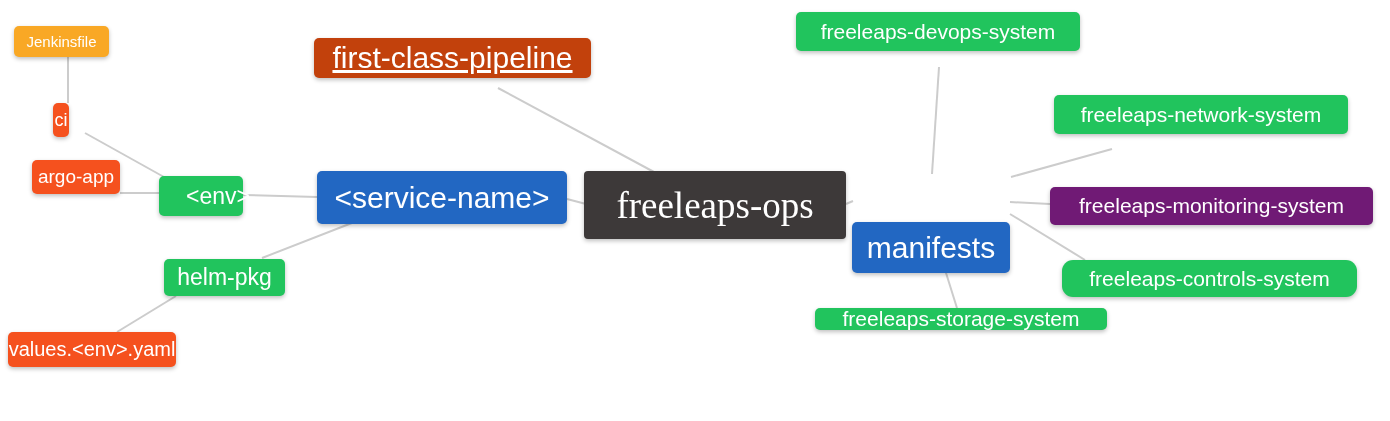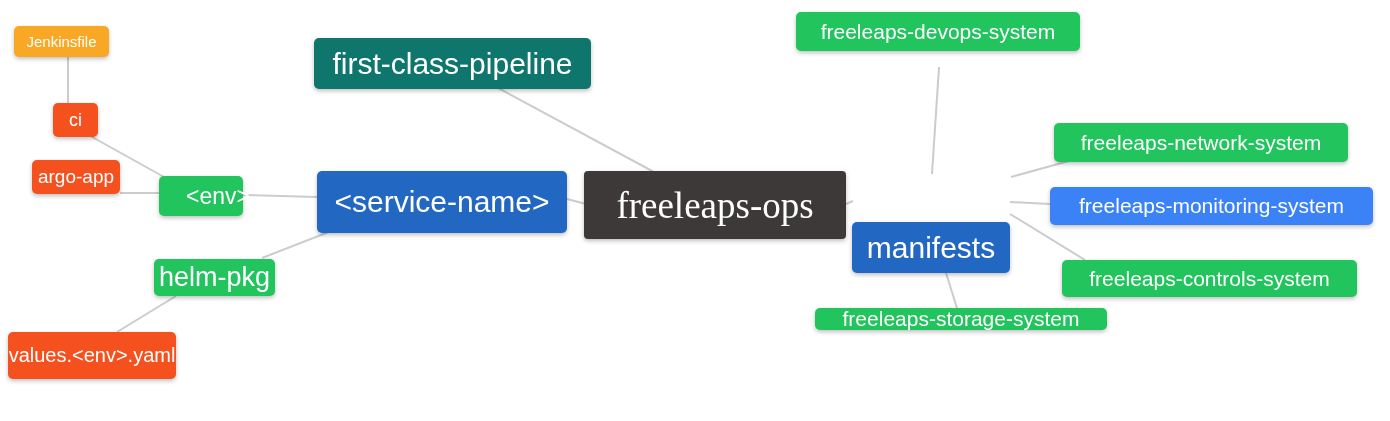--- a/index.html
+++ b/index.html
@@ -41,55 +41,55 @@
       <line x1="932" y1="174" x2="939" y2="67" stroke="#CCCCCC" stroke-width="2"></line>
       <line x1="1011" y1="177" x2="1112" y2="149" stroke="#CCCCCC" stroke-width="2"></line>
       <line x1="1010" y1="202" x2="1050" y2="204" stroke="#CCCCCC" stroke-width="2"></line>
       <line x1="1010" y1="214" x2="1085" y2="260" stroke="#CCCCCC" stroke-width="2"></line>
       <line x1="931" y1="225" x2="957" y2="308" stroke="#CCCCCC" stroke-width="2"></line>
     </svg>
 
   <div class="node" style="left: 14px; top: 26px; width: 95px; height: 31px; font-size: 15px; background: rgb(249, 168, 37); color: rgb(255, 255, 255); text-align: right;">
       <span>Jenkinsfile</span>
     </div>
-  <div class="node" style="left: 53px; top: 103px; width: 45px; height: 34px; font-size: 18px; background: rgb(245, 81, 30); color: rgb(255, 255, 255);">
+  <div class="node" style="left: 53px; top: 103px; width: 16px; height: 34px; font-size: 18px; background: rgb(245, 81, 30); color: rgb(255, 255, 255);">
       <span>ci</span>
     </div>
   <div class="node" style="left: 32px; top: 160px; width: 88px; height: 34px; font-size: 19px; background: rgb(245, 81, 30); color: rgb(255, 255, 255);">
       <span>argo-app</span>
     </div>
   <div class="node" style="left: 159px; top: 176px; width: 84px; height: 40px; font-size: 23px; background: rgb(33, 196, 93); color: rgb(255, 255, 255); padding-left: 40px;">
       <span>&lt;env&gt;</span>
     </div>
-  <div class="node" style="left: 154px; top: 259px; width: 121px; height: 37px; font-size: 27px; background: rgb(33, 196, 93); color: rgb(255, 255, 255);">
+  <div class="node" style="left: 164px; top: 259px; width: 121px; height: 37px; font-size: 23px; background: rgb(33, 196, 93); color: rgb(255, 255, 255);">
       <span>helm-pkg</span>
     </div>
-  <div class="node" style="left: 8px; top: 332px; width: 168px; height: 47px; font-size: 20px; background: rgb(245, 81, 30); color: rgb(255, 255, 255);">
+  <div class="node" style="left: 8px; top: 332px; width: 168px; height: 35px; font-size: 20px; background: rgb(245, 81, 30); color: rgb(255, 255, 255);">
       <span>values.&lt;env&gt;.yaml</span>
     </div>
-  <div class="node" style="left: 314px; top: 38px; width: 277px; height: 51px; font-size: 30px; background: #0f766e; color: rgb(255, 255, 255);">
+  <div class="node" style="left: 314px; top: 38px; width: 277px; height: 40px; font-size: 30px; background: #c2410c; color: rgb(255, 255, 255); text-decoration: underline;">
       <span>first-class-pipeline</span>
     </div>
-  <div class="node" style="left: 317px; top: 171px; width: 250px; height: 62px; font-size: 30px; background: rgb(34, 103, 194); color: rgb(255, 255, 255); text-align: right;">
+  <div class="node" style="left: 317px; top: 171px; width: 250px; height: 53px; font-size: 30px; background: rgb(34, 103, 194); color: rgb(255, 255, 255); text-align: right;">
       <span>&lt;service-name&gt;</span>
     </div>
   <div class="node" style="left: 584px; top: 171px; width: 262px; height: 68px; font-size: 37px; border-radius: 4px; background: rgb(61, 57, 57); color: rgb(255, 255, 255); font-family: Liberation Serif, serif;">
       <span>freeleaps-ops</span>
     </div>
   <div class="node" style="left: 852px; top: 174px; width: 158px; height: 51px; font-size: 30px; background: rgb(34, 103, 194); color: rgb(255, 255, 255); margin-top: 48px;">
       <span>manifests</span>
     </div>
   <div class="node" style="left: 796px; top: 12px; width: 284px; height: 39px; font-size: 21px; background: rgb(33, 196, 93); color: rgb(255, 255, 255);">
       <span>freeleaps-devops-system</span>
     </div>
-  <div class="node" style="left: 1054px; top: 123px; width: 294px; height: 39px; font-size: 21px; background: rgb(33, 196, 93); color: rgb(255, 255, 255);">
+  <div class="node" style="left: 1054px; top: 95px; width: 294px; height: 39px; font-size: 21px; background: rgb(33, 196, 93); color: rgb(255, 255, 255);">
       <span>freeleaps-network-system</span>
     </div>
-  <div class="node" style="left: 1050px; top: 187px; width: 323px; height: 38px; font-size: 21px; background: #3b82f6; color: rgb(255, 255, 255);">
+  <div class="node" style="left: 1050px; top: 187px; width: 323px; height: 38px; font-size: 21px; background: #701a75; color: rgb(255, 255, 255);">
       <span>freeleaps-monitoring-system</span>
     </div>
-  <div class="node" style="left: 1062px; top: 260px; width: 295px; height: 37px; font-size: 21px; background: rgb(33, 196, 93); color: rgb(255, 255, 255);">
+  <div class="node" style="left: 1062px; top: 260px; width: 295px; height: 37px; font-size: 21px; background: rgb(33, 196, 93); color: rgb(255, 255, 255); border-radius: 11px;">
       <span>freeleaps-controls-system</span>
     </div>
   <div class="node" style="left: 815px; top: 308px; width: 292px; height: 22px; font-size: 21px; background: rgb(33, 196, 93); color: rgb(255, 255, 255);">
       <span>freeleaps-storage-system</span>
     </div>
 </div>
 
 </body></html>

